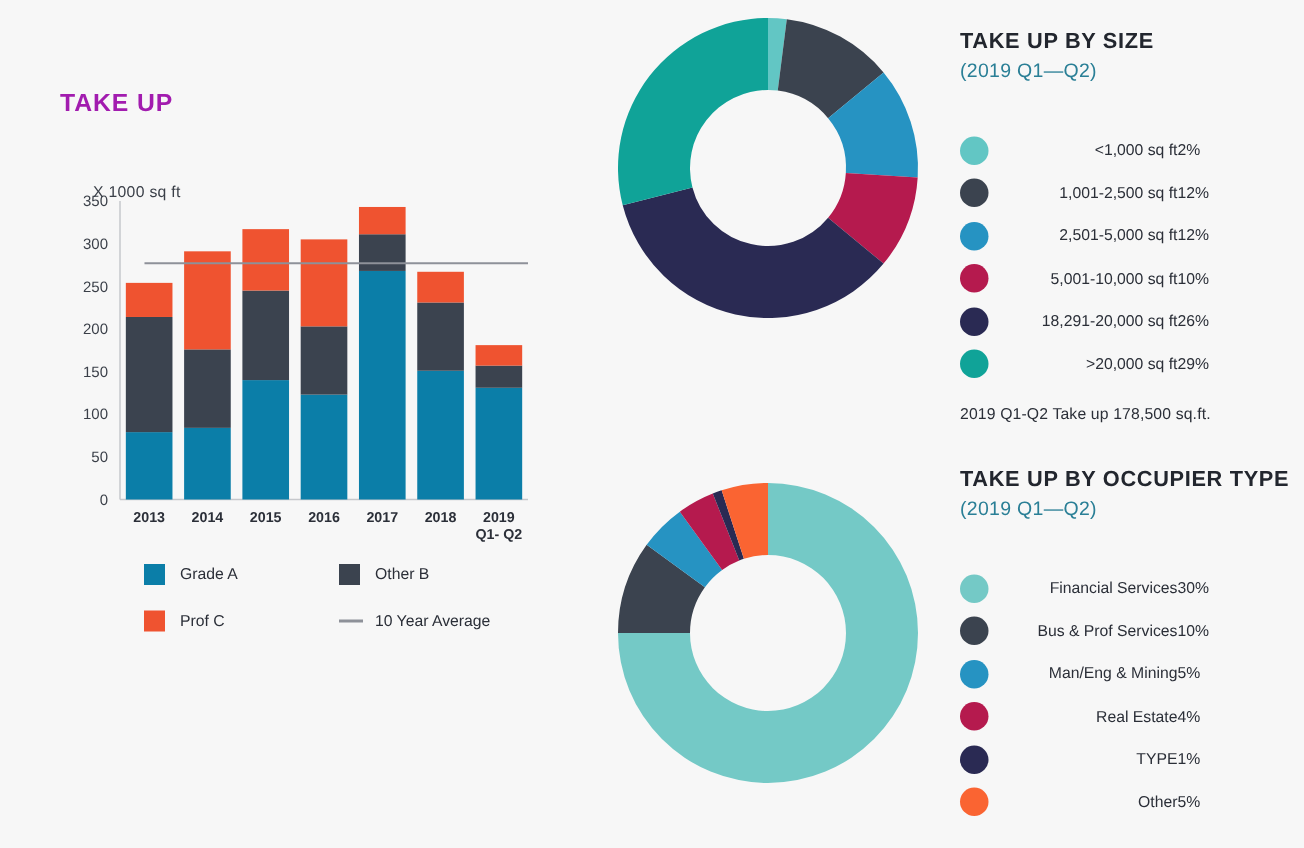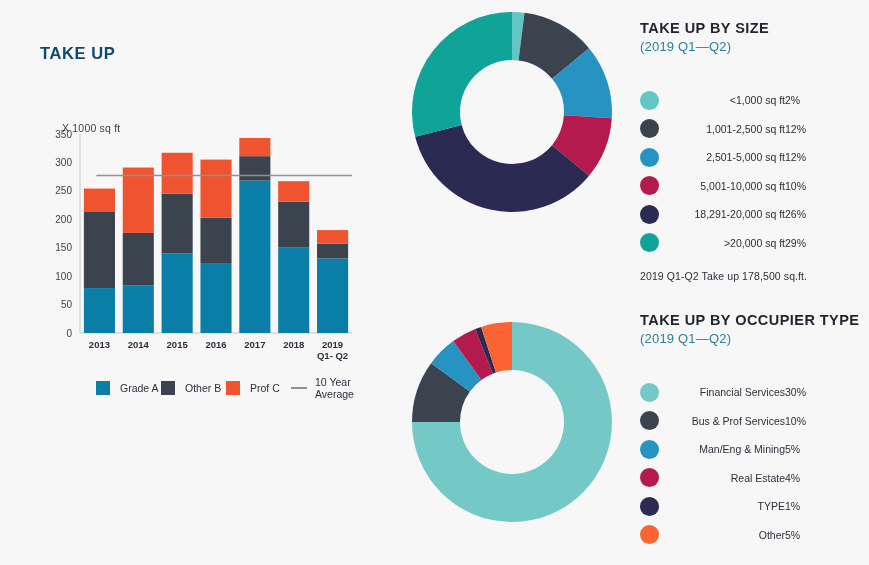--- a/index.html
+++ b/index.html
@@ -18,44 +18,44 @@
   }
 
   
   #bar-panel {
     position: absolute;
     left: 0; top: 0;
     width: 400px; height: 565px;
   }
   #bar-title {
     position: absolute;
-    left: 40px; top: 44px;
+    left: 40px; top: 60px;
     font-size: 16.5px;
     font-weight: bold;
     letter-spacing: 0.6px;
-    color: #0c4a6e;
+    color: #a21caf;
   }
   #bar-axis-unit {
     position: absolute;
     left: 38px; top: 122px;
     font-size: 10.5px;
     color: #3a3f48;
     letter-spacing: 0.2px;
     margin-left: 24px;
   }
   #bar-svg {
     position: absolute;
     left: 38px; top: 126px;
   }
   #bar-legend {
     position: absolute;
     left: 96px; top: 376px;
     width: 260px;
     display: grid;
-    grid-template-columns: 1fr 1fr 1fr 1fr;
+    grid-template-columns: 1fr 1fr;
     grid-row-gap: 17px;
   }
   .legend-entry {
     display: flex;
     align-items: center;
     font-size: 10.5px;
     color: #2b2f38;
   }
   .legend-swatch {
     width: 14px; height: 14px;

